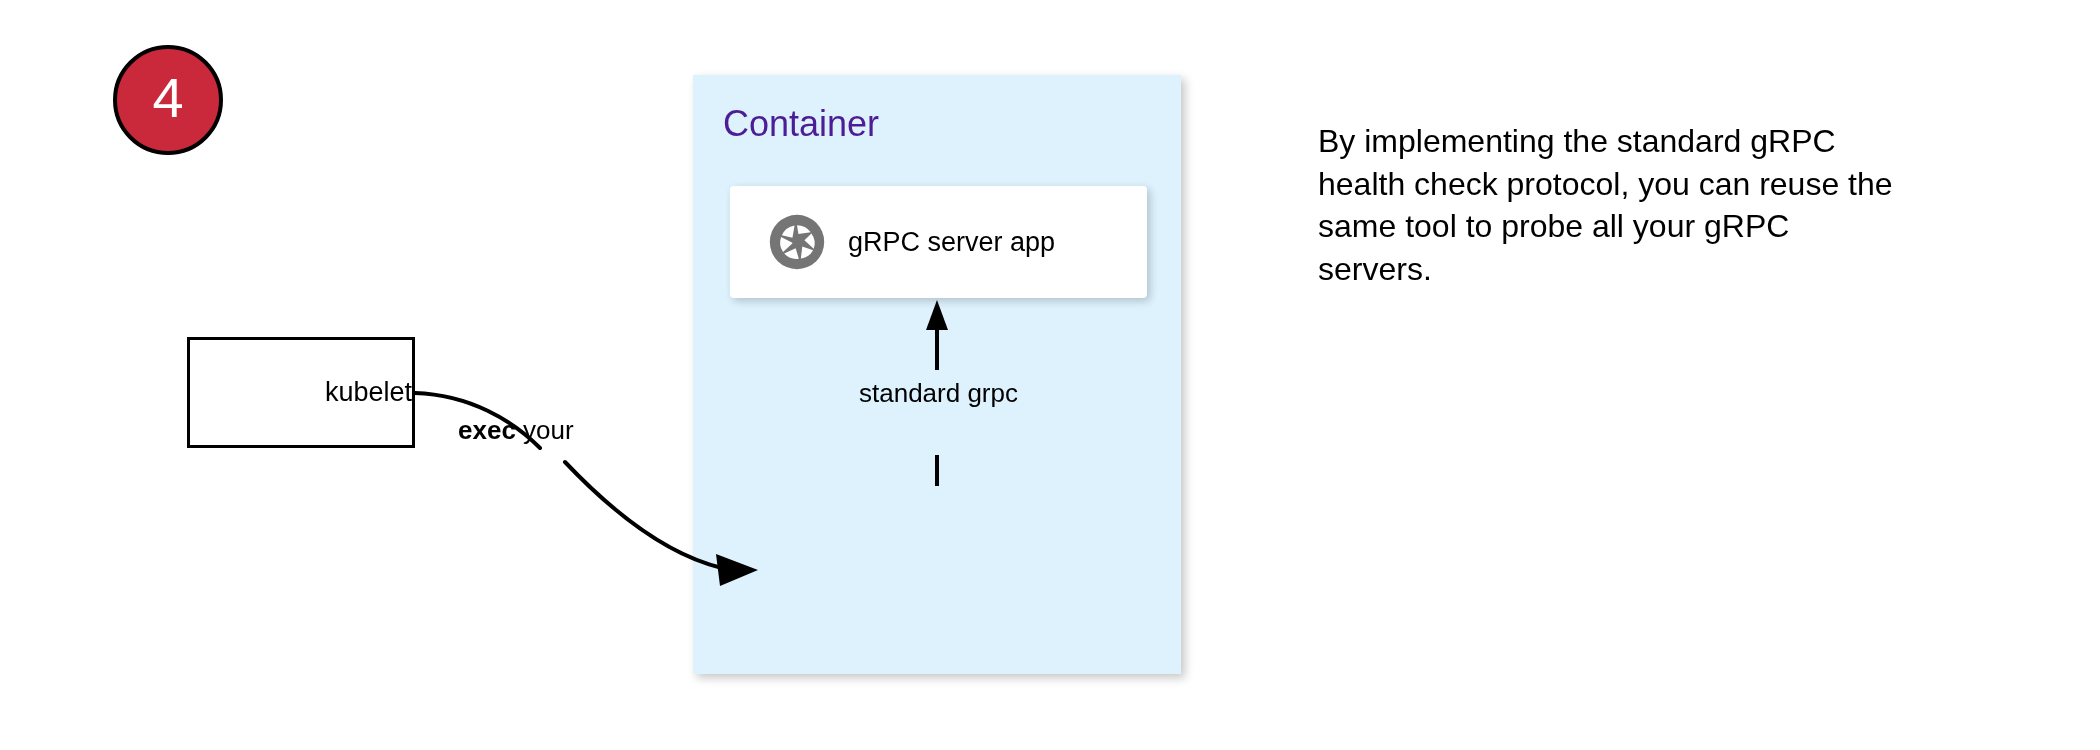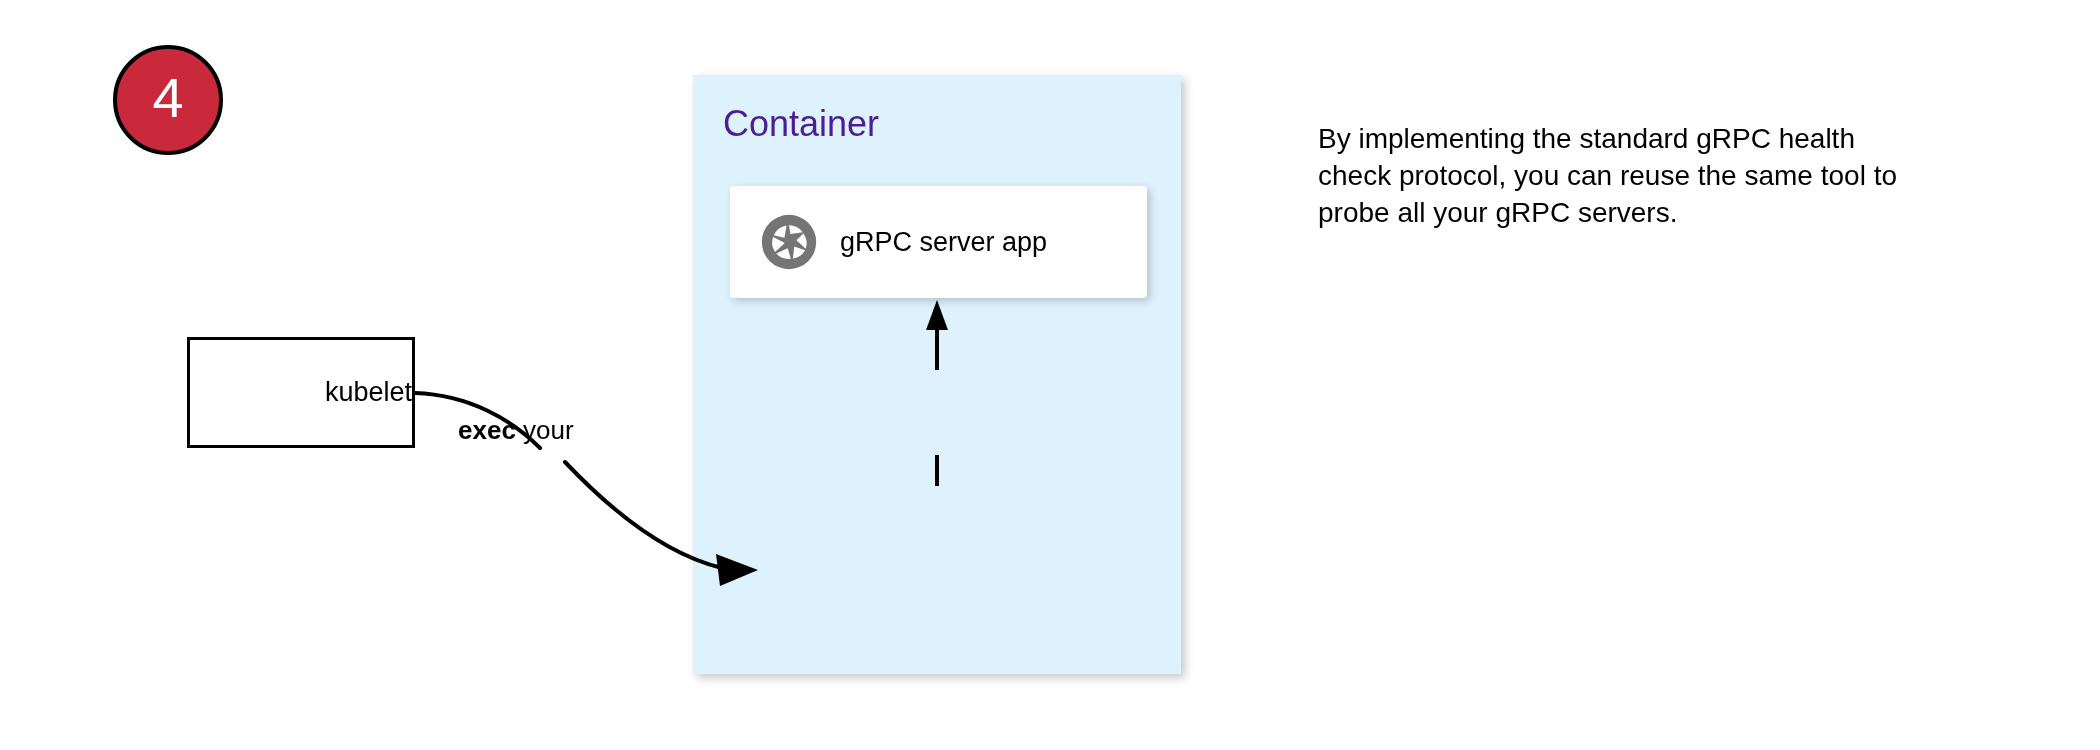--- a/index.html
+++ b/index.html
@@ -72,21 +72,21 @@
     left: 730px;
     top: 186px;
     width: 417px;
     height: 112px;
     background: #ffffff;
     border-radius: 4px;
     box-shadow: 3px 3px 8px rgba(0,0,0,0.20);
     display: flex;
     align-items: center;
     box-sizing: border-box;
-    padding-left: 30px;
+    padding-left: 38px;
   }
   .aperture-icon {
     width: 58px;
     height: 58px;
     flex: 0 0 58px;
     display: block;
   }
   .server-card-label {
     font-size: 27px;
     color: #000000;
@@ -174,21 +174,21 @@
     height: 750px;
     pointer-events: none;
   }
 
   
   .annotation {
     position: absolute;
     left: 1318px;
     top: 120px;
     width: 580px;
-    font-size: 28px;
+    font-size: 32px;
     line-height: 1.33;
     color: #000000;
   }
 </style>
 </head>
 <body>
 
 <div id="canvas">
 
   <div class="step-badge">
@@ -227,17 +227,18 @@
 
     <line x1="937" y1="486" x2="937" y2="455" stroke="#000000" stroke-width="4"></line>
     <line x1="937" y1="370" x2="937" y2="318" stroke="#000000" stroke-width="4"></line>
     <polygon points="937,300 926,330 948,330" fill="#000000"></polygon>
   </svg>
 
   <div class="edge-label exec">
     <b>exec</b><span> your</span>
   </div>
   <div class="edge-label protocol">
+    <div>standard grpc</div>
   </div>
 
   <div class="annotation">By implementing the standard gRPC health check protocol, you can reuse the same tool to probe all your gRPC servers.</div>
 
 </div>
 
 </body></html>

